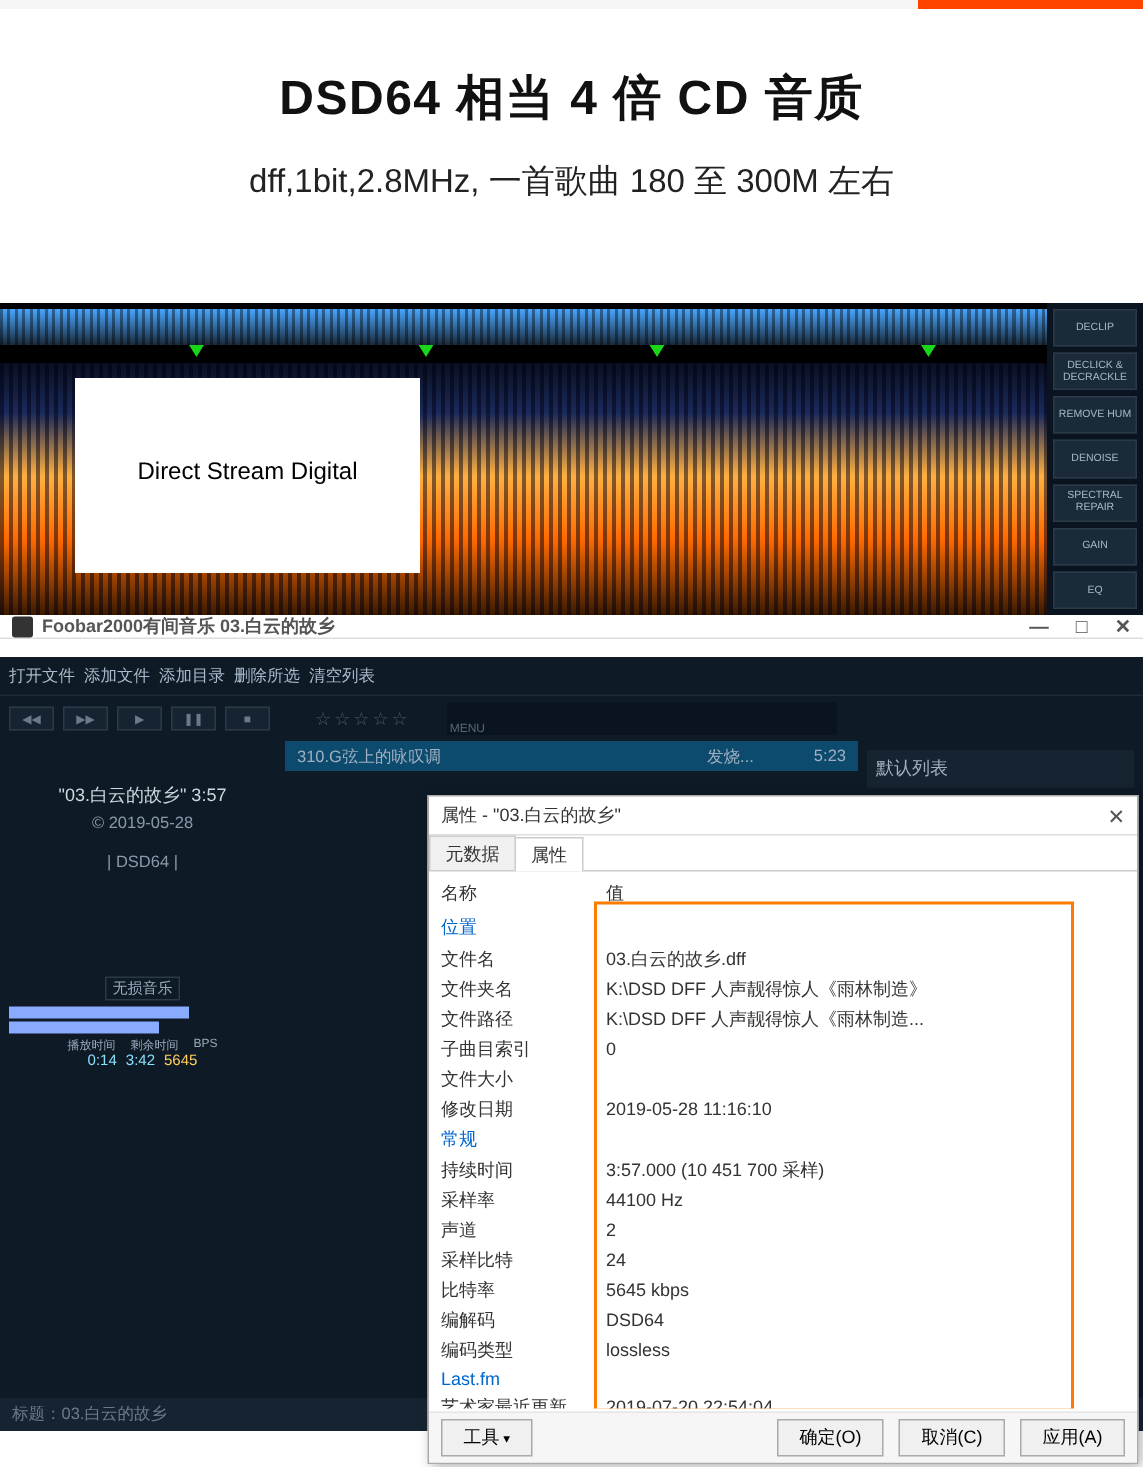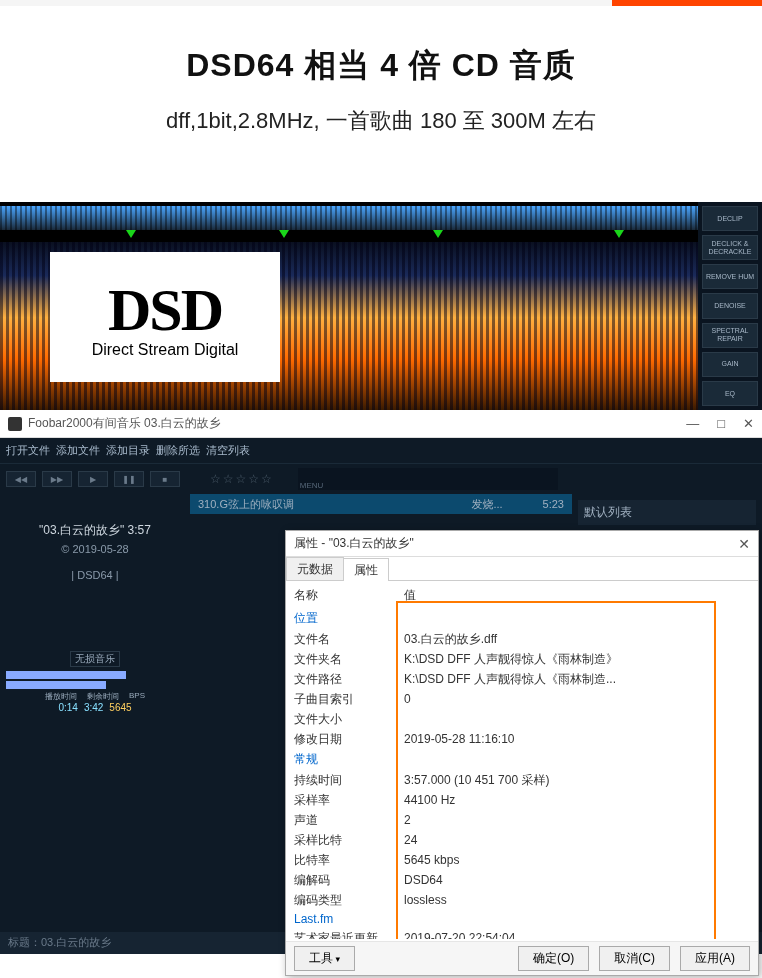--- a/index.html
+++ b/index.html
@@ -22,21 +22,21 @@
   .spectro .markers .m{position:absolute;width:0;height:0;border-left:5px solid transparent;border-right:5px solid transparent;border-top:8px solid #1ad61a;top:0;}
   .spectro .flames { position:absolute; top:40px; left:0; right:64px; bottom:0; background: linear-gradient(to top,#3a1a00 0%,#ff6a00 30%,#ffb040 55%,#1a2a5a 80%,#0a1020 100%);}
   .spectro .flames::after{content:"";position:absolute;inset:0;background:repeating-linear-gradient(90deg,rgba(0,0,20,.5) 0 3px,transparent 3px 6px);}
   .spectro .side { position:absolute; right:0; top:0; width:64px; bottom:0; background:#0a1420; display:flex; flex-direction:column; gap:4px; padding:4px;}
   .spectro .side .btn{ flex:1; background:#1a2a38; border:1px solid #2a3a48; color:#a8b8c8; font-size:7px; display:flex;align-items:center;justify-content:center;text-align:center;line-height:1.1;}
   .dsd-logo { position:absolute; top:50px; left:50px; width:230px; height:130px; background:#fff; display:flex; flex-direction:column; align-items:center; justify-content:center;}
   .dsd-logo .big{ font-size:60px; font-weight:700; color:#000; font-family:Georgia,serif; letter-spacing:-2px;}
   .dsd-logo .small{ font-size:16px; color:#000; margin-top:-4px;}
 
   .foobar { height:544px; position:relative; background:#fff;}
-  .foobar .titlebar { height:28px; border-bottom:1px solid #ddd; display:flex; align-items:center; padding:0 8px; color:#555; font-size:12px; background:#fff;}
+  .foobar .titlebar { height:16px; border-bottom:1px solid #ddd; display:flex; align-items:center; padding:0 8px; color:#555; font-size:12px; background:#fff;font-weight:bold;}
   .foobar .titlebar .tico{width:14px;height:14px;background:#333;border-radius:2px;margin-right:6px;}
   .foobar .titlebar .ctrls{margin-left:auto;display:flex;gap:18px;color:#555;font-size:13px;}
   .foobar .titlebar .ctrls span{cursor:default;}
 
   .foobar .app-body{ position:absolute; top:28px; left:0; right:0; bottom:0; background:#0e1a26; color:#cfd8e0;}
   .foobar .toolbar{ height:26px; display:flex; align-items:center; gap:6px; padding:0 6px; font-size:11px; border-bottom:1px solid #1a2a38;}
   .foobar .toolbar .ti{color:#a8bacc;}
   .foobar .toolbar .right{margin-left:auto;display:flex;gap:6px;align-items:center;}
   .foobar .toolbar .modebtn{border:1px solid #2a3a48;padding:1px 8px;font-size:11px;color:#a8bacc;background:#162432;}
   .foobar .toolbar .vol{width:26px;height:26px;border:2px solid #2a3a48;border-radius:50%;margin-left:8px;}
@@ -116,21 +116,20 @@
   <div class="side">
     <div class="btn">DECLIP</div>
     <div class="btn">DECLICK &amp; DECRACKLE</div>
     <div class="btn">REMOVE HUM</div>
     <div class="btn">DENOISE</div>
     <div class="btn">SPECTRAL REPAIR</div>
     <div class="btn">GAIN</div>
     <div class="btn">EQ</div>
   </div>
   <div class="dsd-logo">
-    <div class="big">DSD</div>
     <div class="small">Direct Stream Digital</div>
   </div>
 </div>
 
 <div class="foobar">
   <div class="titlebar">
     <div class="tico"></div>
     <span>Foobar2000有间音乐  03.白云的故乡</span>
     <div class="ctrls">
       <span>—</span>

